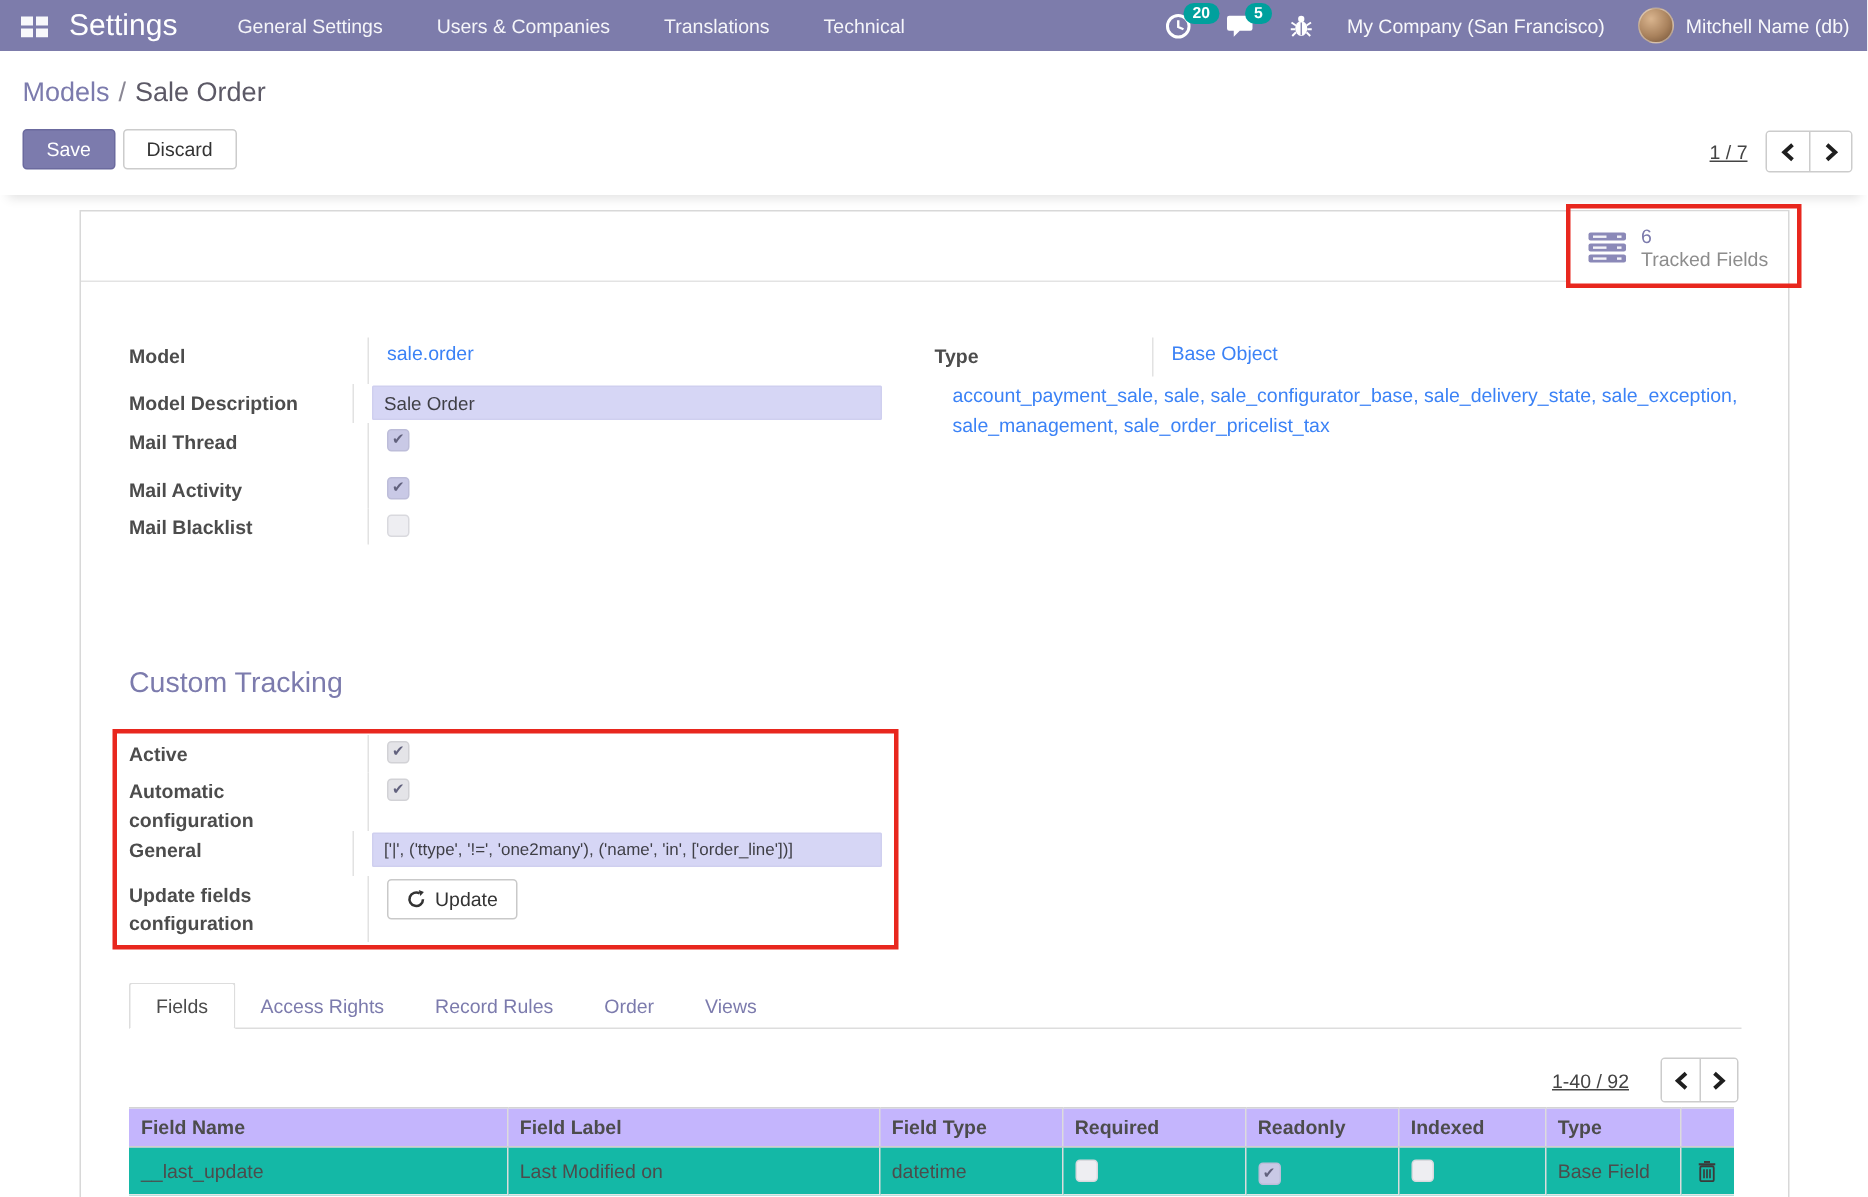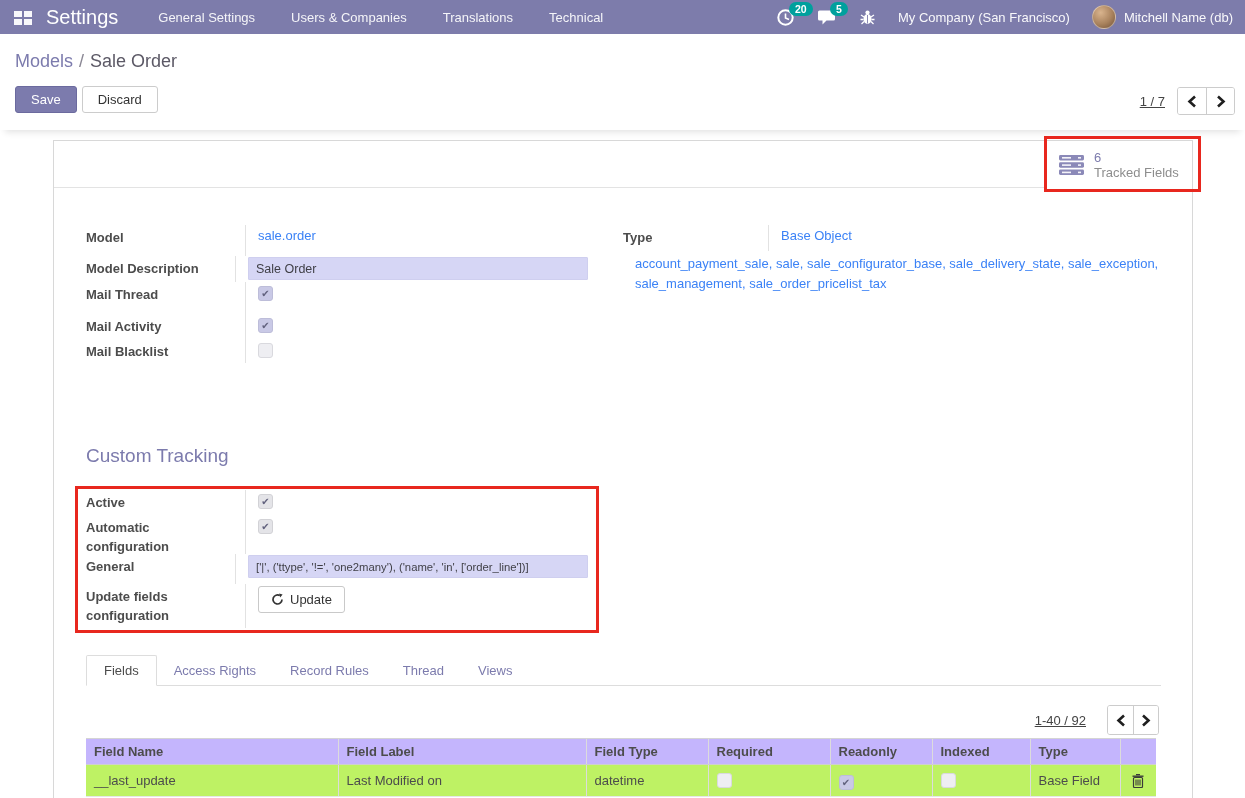--- a/index.html
+++ b/index.html
@@ -99,21 +99,21 @@
 
   
   .pager2 { position:absolute; right:33px; top:564px; display:flex; align-items:center; gap:21px; }
   .pager2 .pager-btn { width:25px; height:28px; }
 
   
   .ftable { position:absolute; left:32px; top:597px; width:1070px; border-collapse:collapse; font-size:13px; }
   .ftable th { background:#c4b5fd; font-weight:bold; color:#4c4c4c; text-align:left;
     padding:5px 8px; border-top:1px solid #d4d4d4; border-bottom:1px solid #cfcfcf; cursor:pointer; }
   .ftable th + th, .ftable td + td { border-left:1px solid #dcdcdc; }
-  .ftable td { padding:5px 8px; border-bottom:1px solid #e6e6e6; height:29px; color:#4c4c4c; background:#bef264; }
+  .ftable td { padding:5px 8px; border-bottom:1px solid #e6e6e6; height:29px; color:#4c4c4c; background:#14b8a6; }
   .ftable td { border-left-color:#ececec; }
   .c-name{width:252px;} .c-label{width:248px;} .c-ftype{width:122px;} .c-req{width:122px;}
   .c-ro{width:102px;} .c-idx{width:98px;} .c-type{width:90px;} .c-trash{width:36px;}
   .trash-btn { display:flex; align-items:center; justify-content:center; cursor:pointer; }
 
   
   .annotation { position:absolute; border:3px solid #e8271e; z-index:60; pointer-events:none; }
   .annotation-1 { left:1044px; top:136px; width:157px; height:56px; }
   .annotation-2 { left:75px; top:486px; width:524px; height:147px; }
 
@@ -292,21 +292,21 @@
             <span>Update</span>
           </button>
         </div>
       </div>
     </div>
 
     <div class="tabs">
       <span class="tab active">Fields</span>
       <span class="tab">Access Rights</span>
       <span class="tab">Record Rules</span>
-      <span class="tab">Thread</span>
+      <span class="tab">Order</span>
       <span class="tab">Views</span>
     </div>
 
     <div class="pager2">
       <span class="pager-value">1-40 / 92</span>
       <span class="pager-btns">
         <span class="pager-btn">
           <span>
             <svg width="10" height="13" viewBox="0 0 10 13">
                 <path d="M8 1.5 L2.5 6.5 L8 11.5" fill="none" stroke="#1f1f1f" stroke-width="2.6"></path>

